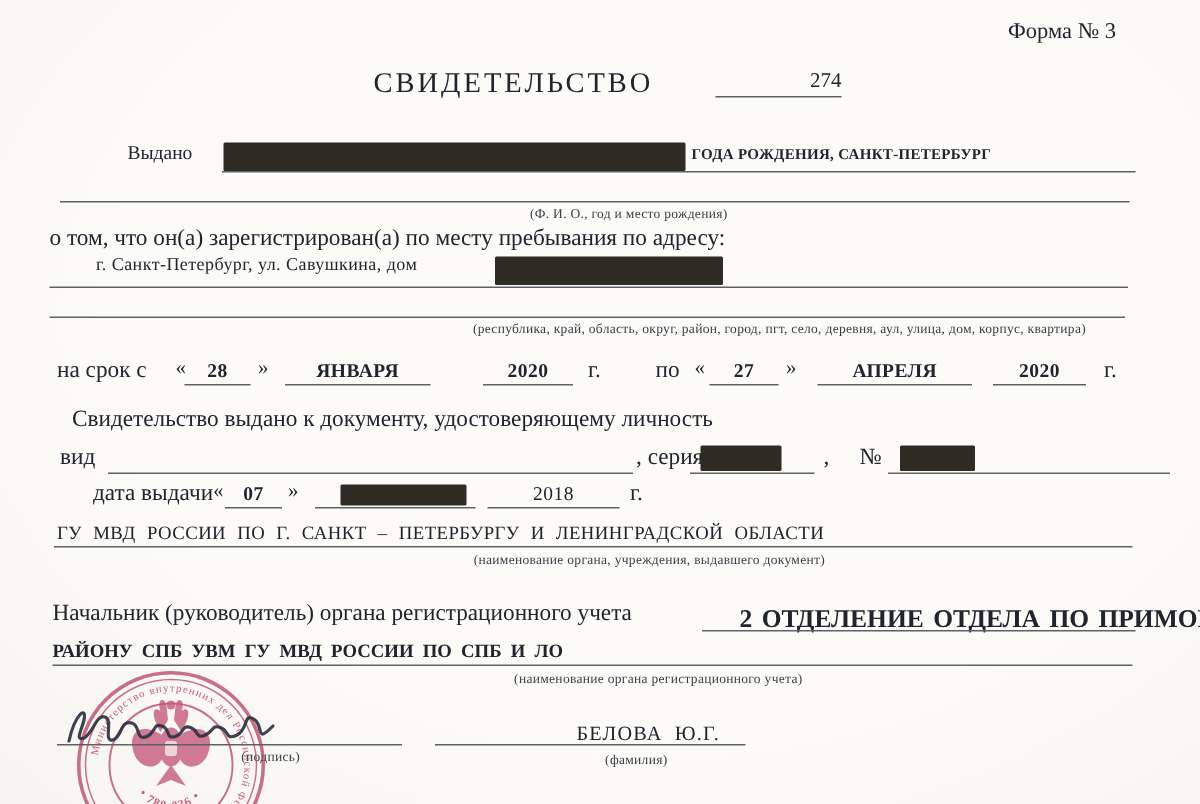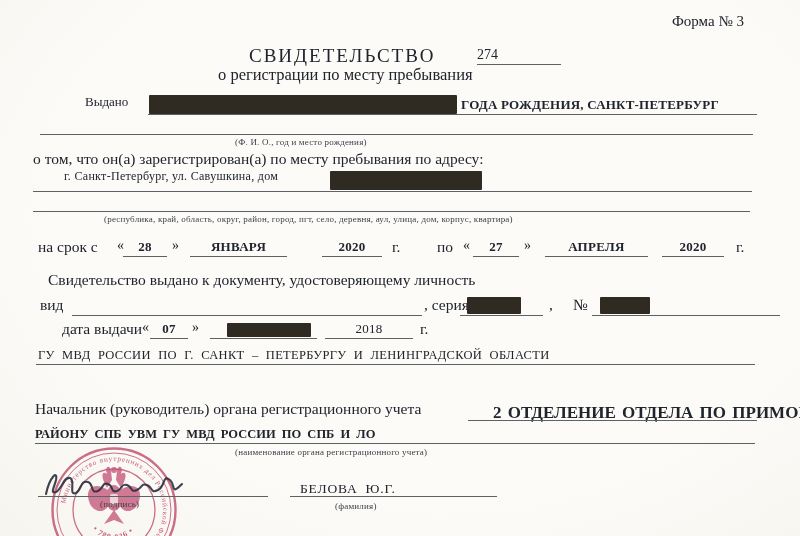--- a/index.html
+++ b/index.html
@@ -4,43 +4,42 @@
 <style>
   html,body{margin:0;padding:0;background:#e8e6e0;}
   .page{
     position:relative;width:800px;height:536px;overflow:hidden;
     background:radial-gradient(ellipse at 55% 40%, #fcfbf8 60%, #f7f5ef 100%);
     font-family:"Liberation Serif","DejaVu Serif",serif;
     color:#20242d;
   }
   .abs{position:absolute;white-space:nowrap;line-height:1.15;}
   .b{font-weight:bold;}
-  .ctr{text-align:left;}
+  .ctr{text-align:right;}
   .c{font-size:9px;color:#3a3f47;letter-spacing:0.2px;}
   .line{position:absolute;height:0;border-top:1.4px solid #5d6165;}
   .redact{position:absolute;background:#2f2a22;border-radius:1px;}
   .q{font-size:14px;}
   .val{font-weight:bold;font-size:13px;letter-spacing:0.3px;text-align:center;}
   .body15{font-size:15.5px;}
 </style>
 </head>
 <body>
 
 <div class="page">
 
   <div class="abs" style="left:672px;top:13px;font-size:15px;">Форма № 3</div>
 
   <div class="abs" style="left:249px;top:45px;font-size:19px;letter-spacing:2px;">СВИДЕТЕЛЬСТВО</div>
   <div class="abs ctr" style="left:477px;top:47px;width:84px;font-size:14px;">274</div>
   <div class="line" style="left:477px;top:64px;width:84px;"></div>
-  <div class="abs" style="left:218px;top:66px;font-size:16.5px;">о регистрации по месту пребывания</div>
 
   <div class="abs" style="left:85px;top:95px;font-size:13px;">Выдано</div>
   <div class="redact" style="left:149px;top:95px;width:308px;height:19px;"></div>
-  <div class="abs b" style="left:461px;top:98px;font-size:13px;letter-spacing:0.2px;">ГОДА РОЖДЕНИЯ, САНКТ-ПЕТЕРБУРГ</div>
+  <div class="abs b" style="left:461px;top:98px;font-size:10px;letter-spacing:0.2px;">ГОДА РОЖДЕНИЯ, САНКТ-ПЕТЕРБУРГ</div>
   <div class="line" style="left:148px;top:114px;width:609px;"></div>
 
   <div class="line" style="left:40px;top:134px;width:713px;"></div>
   <div class="abs c ctr" style="left:235px;top:137px;width:250px;">(Ф. И. О., год и место рождения)</div>
 
   <div class="abs body15" style="left:33px;top:150px;">о том, что он(а) зарегистрирован(а) по месту пребывания по адресу:</div>
   <div class="abs" style="left:33px;top:170px;font-size:12px;letter-spacing:0.3px;margin-left:31px;">г. Санкт-Петербург, ул. Савушкина, дом</div>
   <div class="redact" style="left:330px;top:171px;width:152px;height:19px;"></div>
   <div class="line" style="left:33px;top:191px;width:719px;"></div>
   <div class="line" style="left:33px;top:211px;width:717px;"></div>
@@ -85,20 +84,21 @@
   <div class="line" style="left:150px;top:338px;width:38px;"></div>
   <div class="abs q" style="left:192px;top:320px;">»</div>
   <div class="redact" style="left:227px;top:323px;width:84px;height:14px;"></div>
   <div class="line" style="left:210px;top:338px;width:107px;"></div>
   <div class="abs val" style="left:325px;top:322px;width:88px;font-size:13px;font-weight:normal;">2018</div>
   <div class="line" style="left:325px;top:338px;width:88px;"></div>
   <div class="abs body15" style="left:420px;top:320px;">г.</div>
 
   <div class="abs" style="left:38px;top:348px;font-size:12.5px;word-spacing:4px;letter-spacing:0.3px;">ГУ МВД РОССИИ ПО Г. САНКТ – ПЕТЕРБУРГУ И ЛЕНИНГРАДСКОЙ ОБЛАСТИ</div>
   <div class="line" style="left:36px;top:364px;width:719px;"></div>
+  <div class="abs c ctr" style="left:250px;top:368px;width:300px;">(наименование органа, учреждения, выдавшего документ)</div>
 
   <div class="abs" style="left:35px;top:400px;font-size:15.5px;">Начальник (руководитель) органа регистрационного учета</div>
   <div class="abs b" style="left:493px;top:403px;font-size:17px;word-spacing:2px;">2 ОТДЕЛЕНИЕ ОТДЕЛА ПО ПРИМОРСКОМУ</div>
   <div class="line" style="left:468px;top:420px;width:289px;"></div>
   <div class="abs b" style="left:35px;top:427px;font-size:12.5px;word-spacing:3px;">РАЙОНУ СПБ УВМ ГУ МВД РОССИИ ПО СПБ И ЛО</div>
   <div class="line" style="left:35px;top:443px;width:720px;"></div>
   <div class="abs c ctr" style="left:235px;top:447px;width:300px;">(наименование органа регистрационного учета)</div>
 
   <svg class="abs" style="left:50px;top:446px;" width="128" height="128" viewBox="0 0 128 128">
     <g stroke="#c04f6f" fill="none" opacity="0.82">

